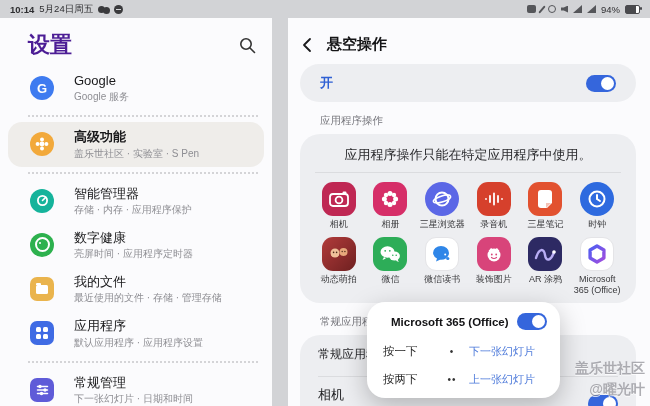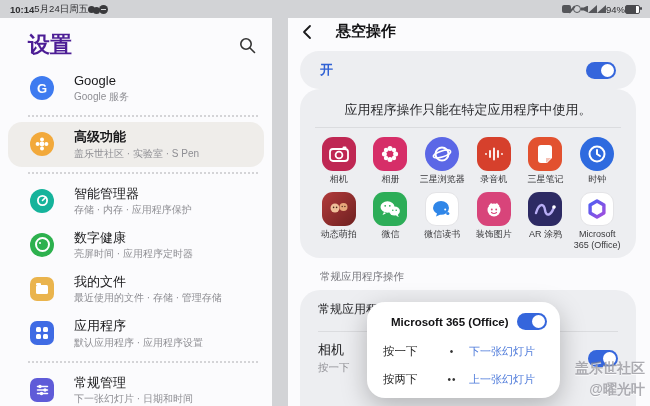--- a/index.html
+++ b/index.html
@@ -6,21 +6,21 @@
   body{
     width:650px;height:406px;position:relative;overflow:hidden;
     background:#d2d3d6;
     font-family:"Liberation Sans","DejaVu Sans",sans-serif;
     -webkit-font-smoothing:antialiased;
   }
   
   .statusbar{position:absolute;top:0;left:0;right:0;height:18px;
     display:flex;justify-content:space-between;align-items:center;
     padding:0 10px;box-sizing:border-box;font-size:9.5px;color:#2e2e31;}
-  .sb-left,.sb-right{display:flex;align-items:center;}
+  .sb-left,.sb-right{display:flex;align-items:center;gap:5px;}
   .sb-time{font-weight:bold;}
   .dot-pair{width:11px;height:7px;position:relative;}
   .dot-pair::before,.dot-pair::after{content:'';position:absolute;top:0;width:7px;height:7px;border-radius:50%;background:#3a3a3d;}
   .dot-pair::after{left:5px;top:1px;}
   .dnd{width:9px;height:9px;border-radius:50%;background:#3a3a3d;position:relative;}
   .dnd::after{content:'';position:absolute;left:2px;top:4px;width:5px;height:1.5px;background:#d2d3d6;}
   .mi{display:inline-block;background:#55565a;}
   .mi-img{width:9px;height:8px;border-radius:2px;}
   .mi-pen{width:2px;height:9px;transform:rotate(40deg);border-radius:1px;}
   .mi-circ{width:8px;height:8px;border-radius:50%;border:1.5px solid #55565a;background:transparent;box-sizing:border-box;}
@@ -46,21 +46,21 @@
   .li-sub{font-size:10px;color:#8e8e93;line-height:1.3;margin-top:1px;white-space:nowrap;}
   .ldiv{border-top:2px dotted #d4d4d7;margin:5px 14px 5px 28px;}
   .g-letter{font-weight:bold;font-size:13px;}
   .ring{width:11px;height:11px;border:2px solid #fff;border-radius:50%;position:relative;}
   .ring::after{content:'';position:absolute;left:2.5px;top:2.5px;width:2px;height:2px;background:#fff;border-radius:50%;}
   .folder{width:12px;height:9px;background:#fff;border-radius:1.5px;position:relative;}
   .folder::before{content:'';position:absolute;top:-2px;left:0;width:5px;height:2px;background:#fff;border-radius:1px 1px 0 0;}
   .dots4{display:grid;grid-template-columns:5px 5px;gap:2px;}
   .dots4 span{width:5px;height:5px;background:#fff;border-radius:1.5px;}
   
-  .rp-header{display:flex;align-items:center;gap:22px;padding:4px 0 8px 12px;}
+  .rp-header{display:flex;align-items:center;gap:13px;padding:17px 0 8px 12px;}
   .rp-title{font-size:15px;font-weight:bold;color:#141416;}
   .card{margin:0 14px 0 12px;background:#edeef1;border-radius:20px;box-sizing:border-box;}
   .card-switch{height:38px;margin-top:2px;display:flex;align-items:center;justify-content:space-between;padding:0 20px;}
   .sw-label{font-size:13px;font-weight:bold;color:#3061d4;}
   .tgl{width:30px;height:17px;border-radius:9px;background:#3566dc;position:relative;flex:0 0 auto;cursor:pointer;}
   .tgl::after{content:'';position:absolute;right:2px;top:2px;width:13px;height:13px;border-radius:50%;background:#fff;}
   .section{font-size:10.5px;color:#77777d;margin:12px 0 6px 32px;}
   .card-apps{padding:9px 13px 8px;}
   .desc{font-size:13px;color:#2b2b2e;padding:3px 5px 8px;text-align:center;}
   .hline{border-top:1px solid #dbdcdf;margin:0 2px 9px;}
@@ -232,20 +232,21 @@
       <polyline points="10,2 4,8 10,14" fill="none" stroke="#1a1a1c" stroke-width="1.8" stroke-linecap="round" stroke-linejoin="round"></polyline>
     </svg>
     <div class="rp-title">悬空操作</div>
   </div>
 
   <div class="card card-switch">
     <span class="sw-label">开</span>
     <span class="tgl"></span>
   </div>
 
+  <div class="section">应用程序操作</div>
 
   <div class="card card-apps">
     <div class="desc">应用程序操作只能在特定应用程序中使用。</div>
     <div class="hline"></div>
     <div class="grid">
 
       <div class="cell">
         <div class="aic" style="background:#bf2753">
           <svg width="20" height="16" viewBox="0 0 20 16">
             <rect x="1" y="3" width="18" height="12" rx="3" fill="none" stroke="#fff" stroke-width="1.8"></rect>

